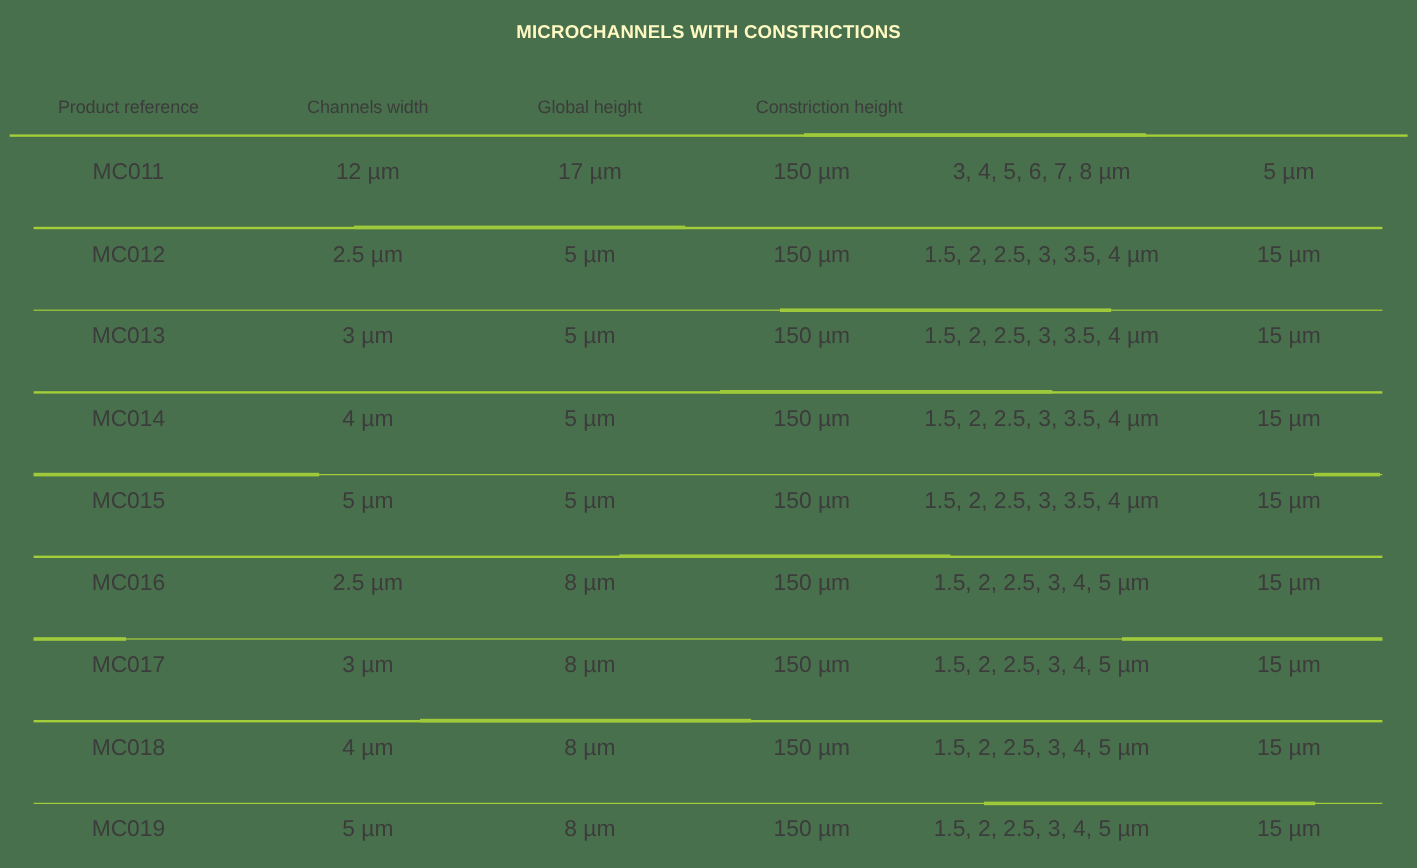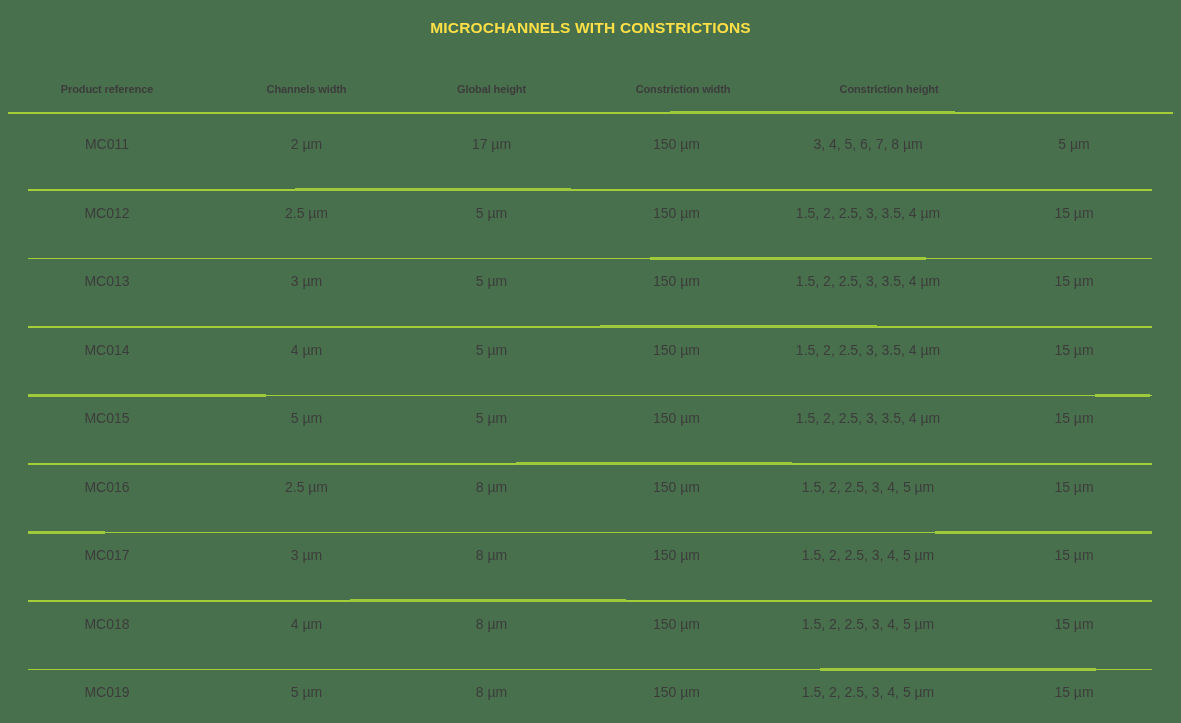--- a/index.html
+++ b/index.html
@@ -21,21 +21,21 @@
   }
   .title {
     position: absolute;
     top: 19px;
     left: 0;
     width: 1181px;
     text-align: center;
     font-size: 15.5px;
     font-weight: bold;
     letter-spacing: 0.2px;
-    color: #fde047;
+    color: #fef9c3;
   }
   .table {
     position: absolute;
     top: 68px;
     left: 0;
     width: 1181px;
   }
   .row {
     position: relative;
     display: flex;
@@ -47,25 +47,25 @@
     align-items: center;
   }
   .data-row {
     height: 68.5px;
     align-items: center;
   }
   .cell {
     text-align: center;
     color: #3c3c3c;
     box-sizing: border-box;
-    font-size: 14px;
+    font-size: 19px;
   }
   .head-row .cell {
-    font-weight: bold;
-    font-size: 11px;
+    font-weight: normal;
+    font-size: 15px;
     letter-spacing: -0.1px;
     text-align: center;
   }
   .c0 { width: 214px; }
   .c1 { width: 185px; }
   .c2 { width: 185px; }
   .c3 { width: 185px; }
   .c4 { width: 198px; }
   .c5 { width: 214px; }
 
@@ -96,28 +96,27 @@
 <div class="page">
 
   <div class="title">MICROCHANNELS WITH CONSTRICTIONS</div>
 
   <div class="table">
 
     <div class="row head-row">
       <div class="cell c0">Product reference</div>
       <div class="cell c2">Channels width</div>
       <div class="cell c1">Global height</div>
-      <div class="cell c4">Constriction width</div>
       <div class="cell c5">Constriction height</div>
     </div>
 
     <div id="rows-host">
         <div class="row data-row">
           <div class="cell c0">MC011</div>
-          <div class="cell c1">2 µm</div>
+          <div class="cell c1">12 µm</div>
           <div class="cell c2">17 µm</div>
           <div class="cell c3">150 µm</div>
           <div class="cell c4">3, 4, 5, 6, 7, 8 µm</div>
           <div class="cell c5">5 µm</div>
         </div>
         <div class="row data-row">
           <div class="cell c0">MC012</div>
           <div class="cell c1">2.5 µm</div>
           <div class="cell c2">5 µm</div>
           <div class="cell c3">150 µm</div>

